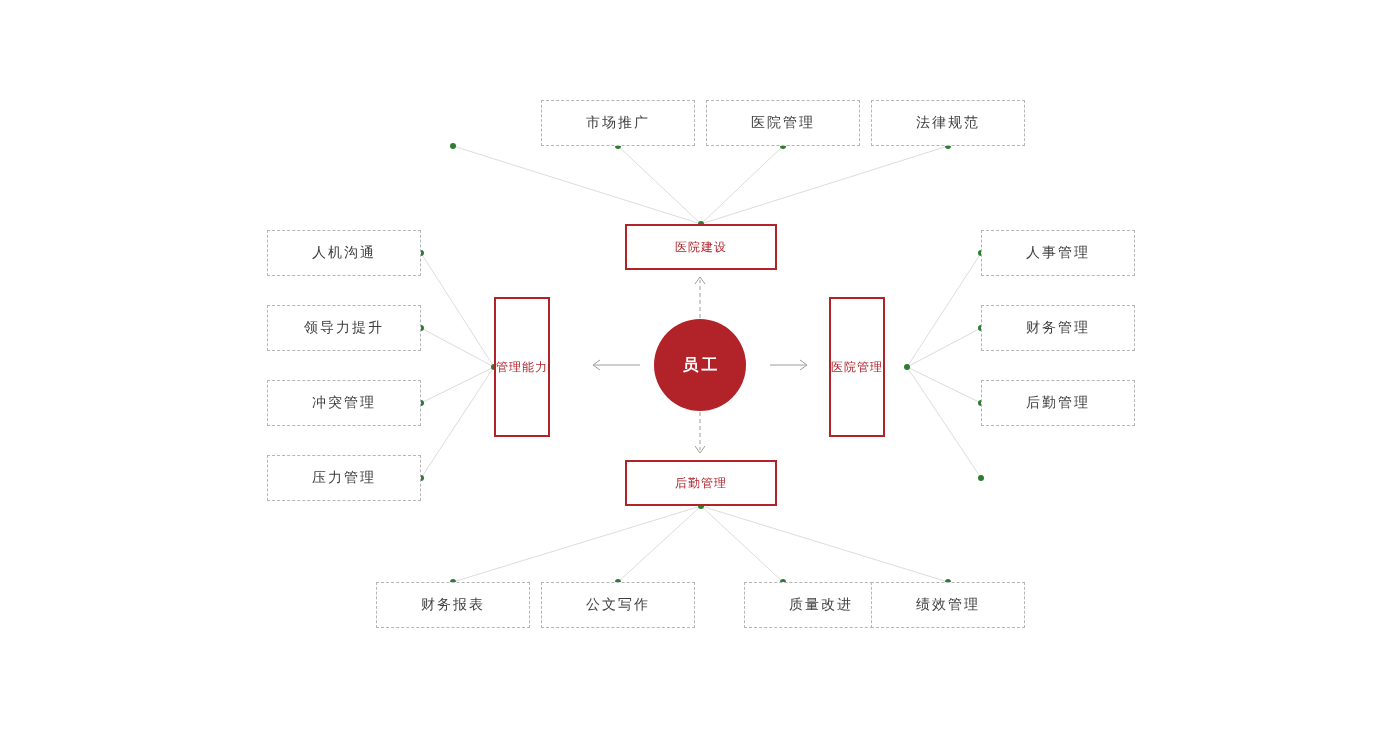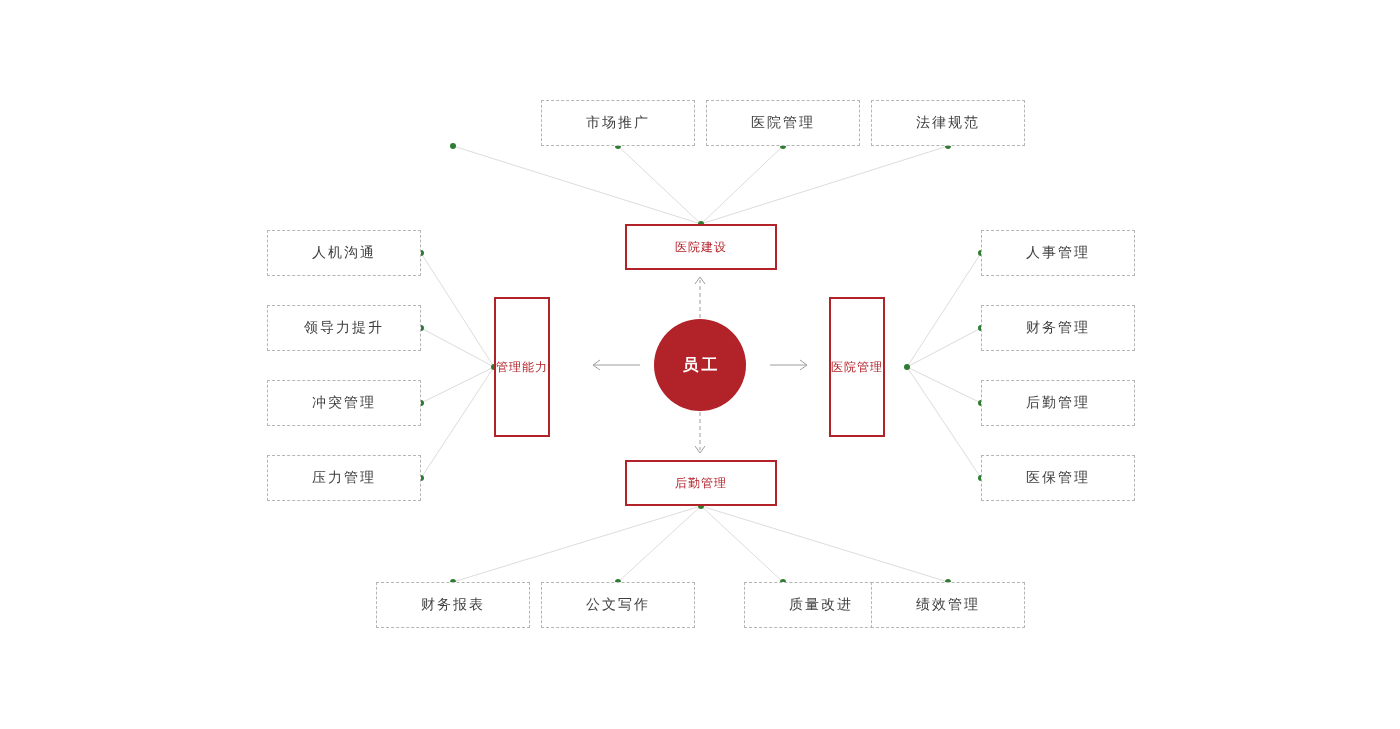--- a/index.html
+++ b/index.html
@@ -151,23 +151,20 @@
 
   <div class="node leaf" style="left:981px;top:230px;">
     <span class="lbl">人事管理</span>
   </div>
   <div class="node leaf" style="left:981px;top:305px;">
     <span class="lbl">财务管理</span>
   </div>
   <div class="node leaf" style="left:981px;top:380px;">
     <span class="lbl">后勤管理</span>
   </div>
-  <div class="node leaf" style="left:981px;top:455px;">
-    <span class="lbl">医保管理</span>
-  </div>
 
   <div class="node leaf" style="left:376px;top:582px;">
     <span class="lbl">财务报表</span>
   </div>
   <div class="node leaf" style="left:541px;top:582px;">
     <span class="lbl">公文写作</span>
   </div>
   <div class="node leaf" style="left:744px;top:582px;">
     <span class="lbl">质量改进</span>
   </div>

